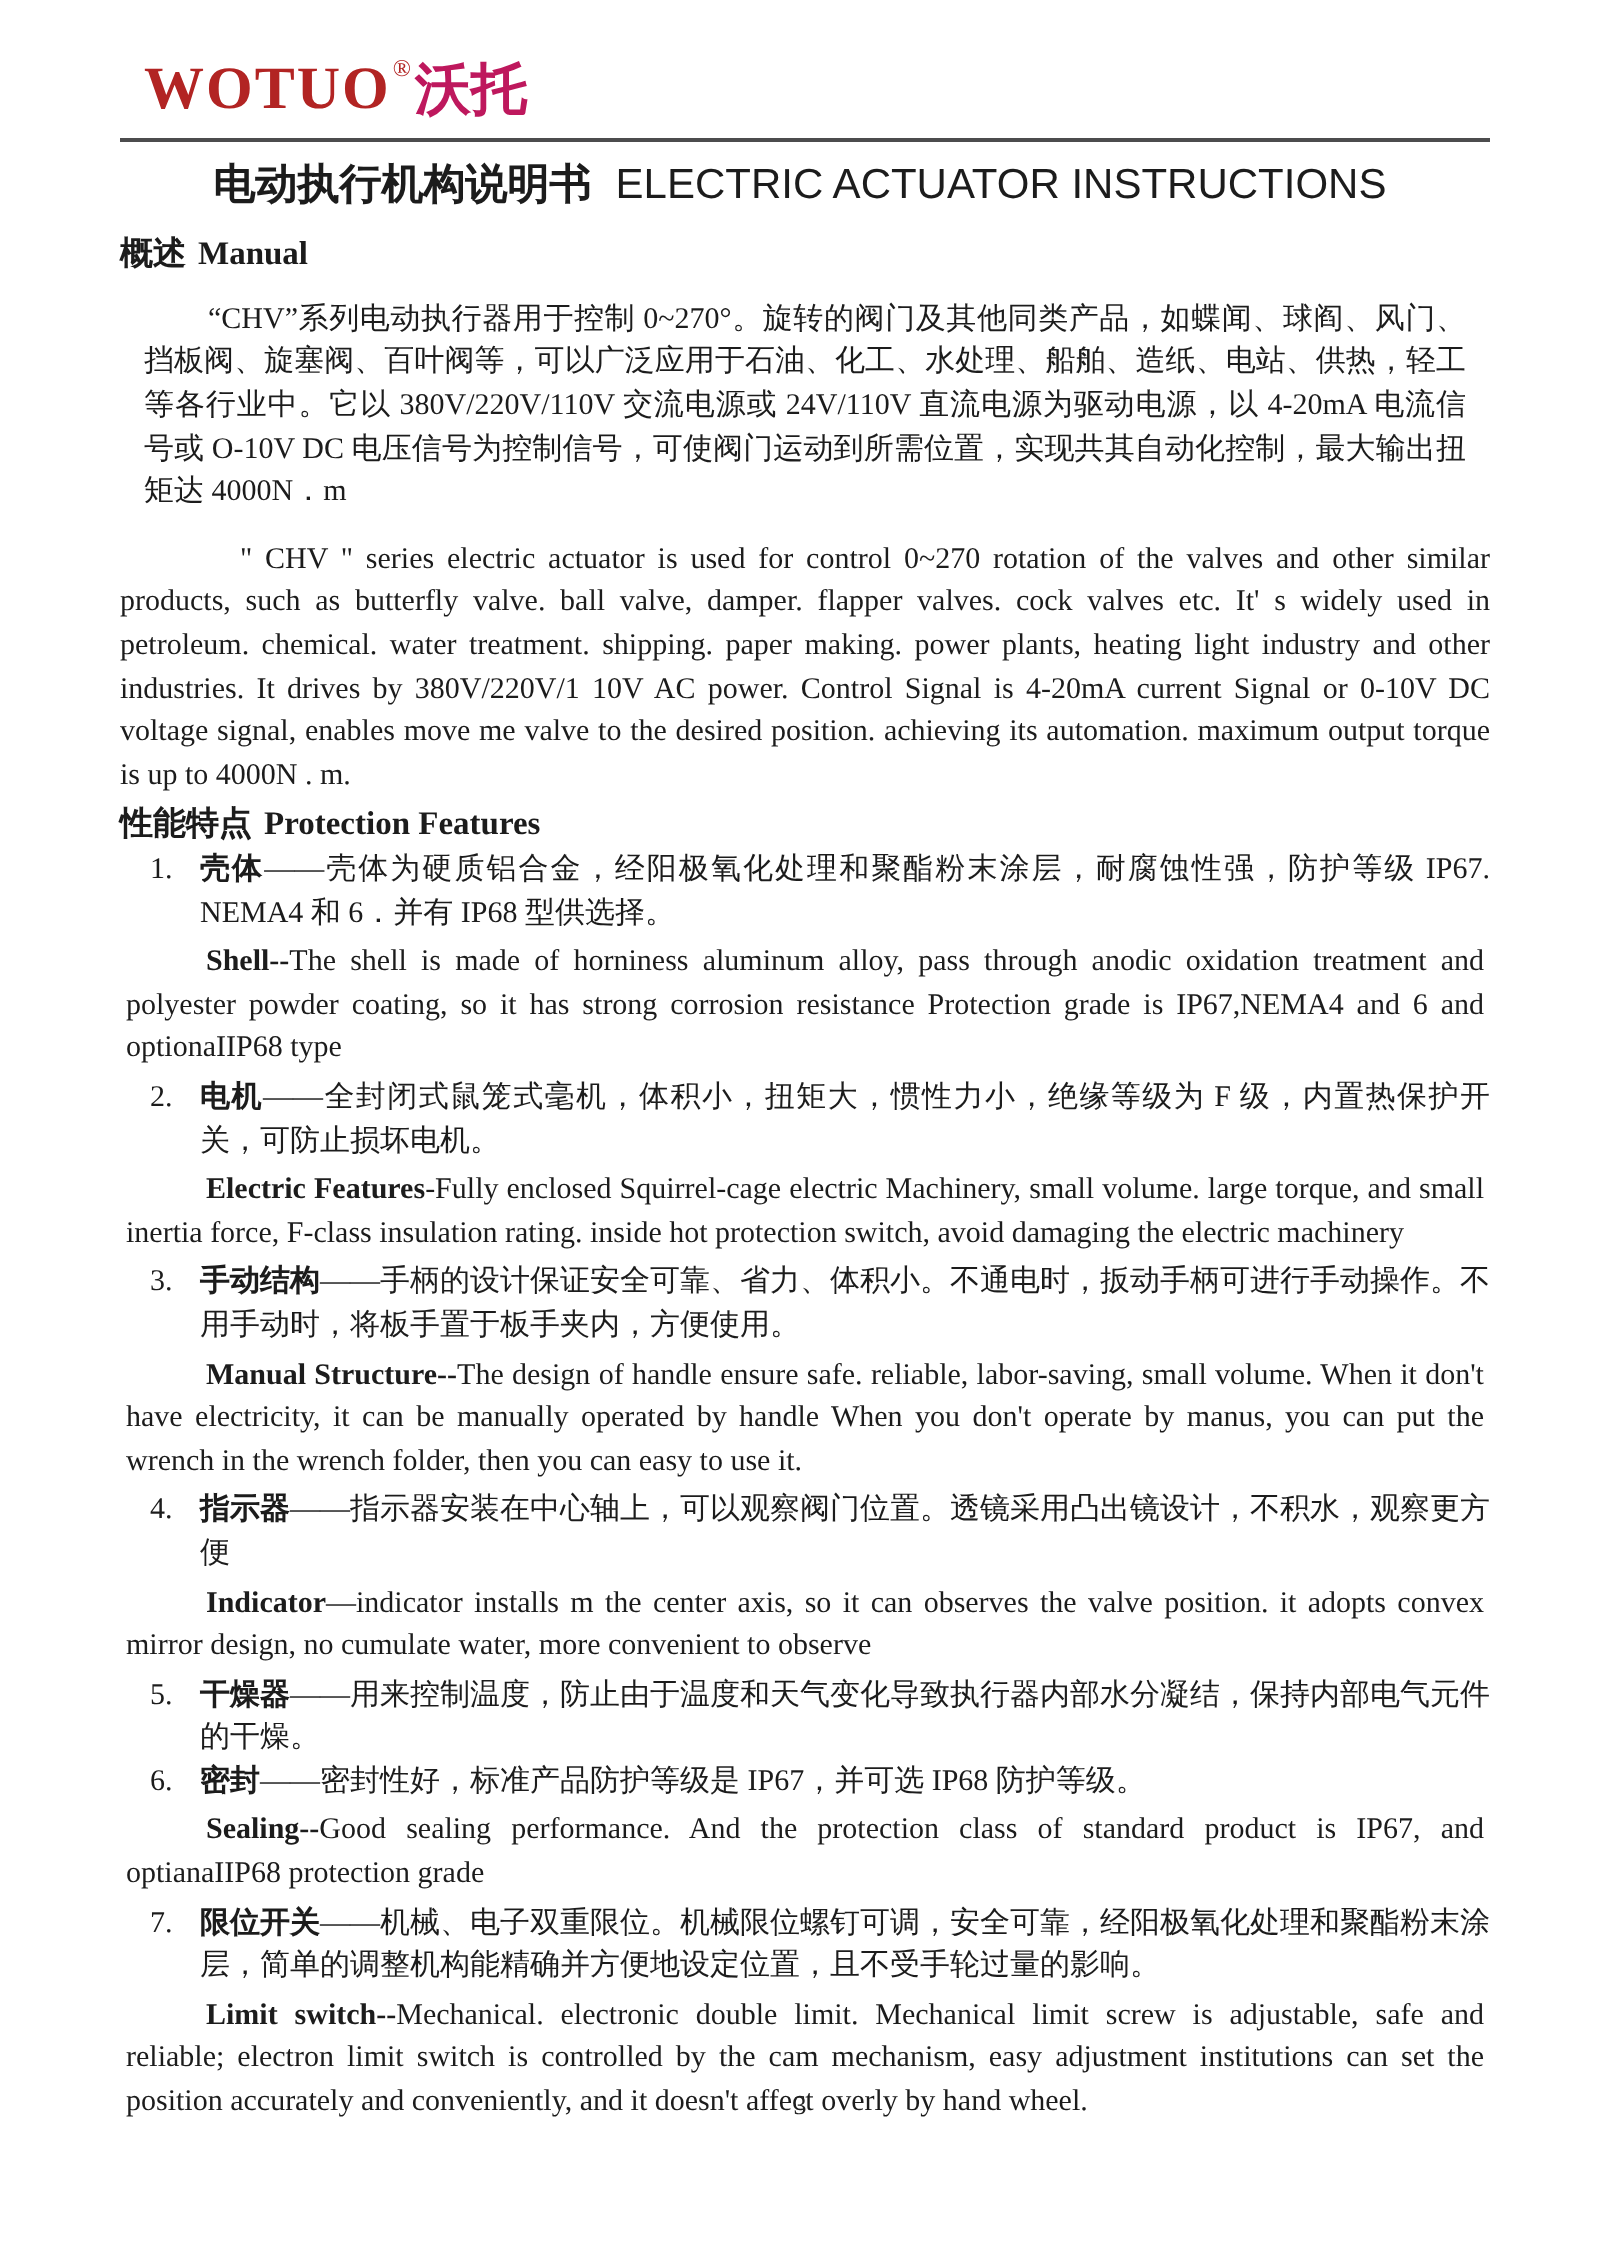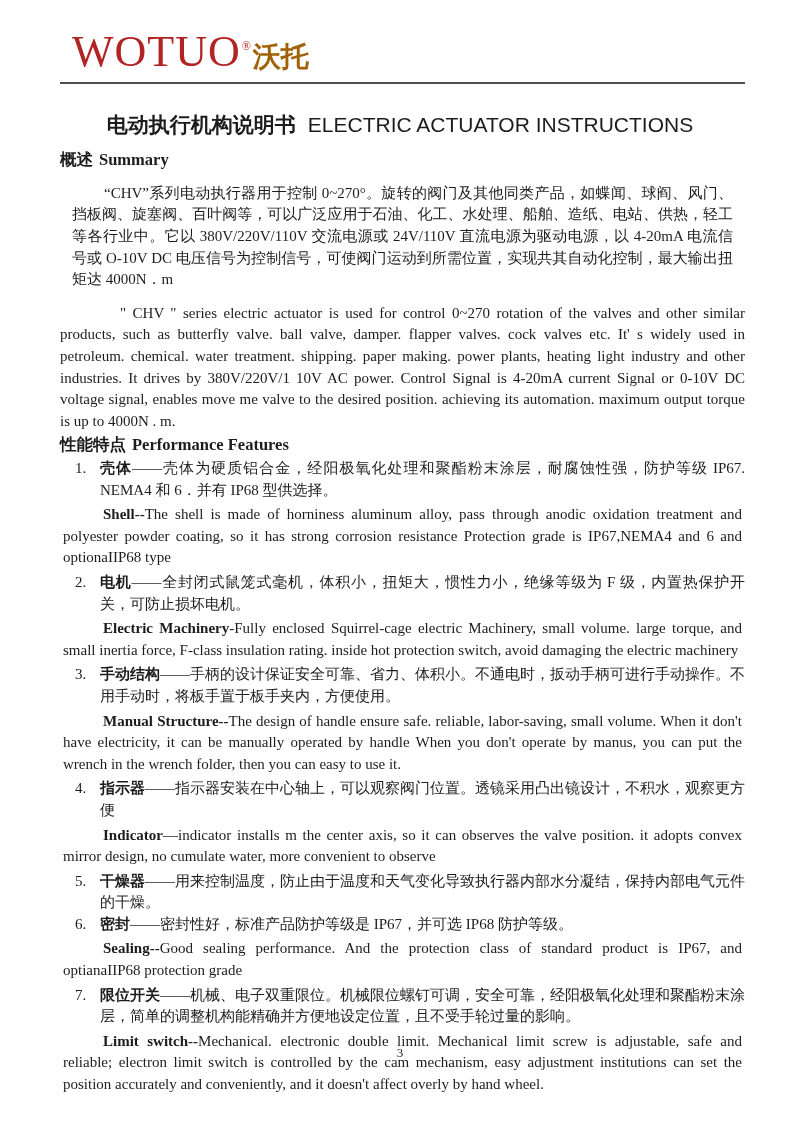--- a/index.html
+++ b/index.html
@@ -9,49 +9,49 @@
     height: 1131px;
     background: #ffffff;
     overflow: hidden;
     font-family: "Liberation Serif", "DejaVu Serif", serif;
     color: #1c1c1c;
   }
   
   .header { padding: 26px 55px 0 72px; }
   .logo-wotuo {
     font-family: "Liberation Serif", "DejaVu Serif", serif;
-    font-weight: normal;
-    font-size: 44px;
+    font-weight: bold;
+    font-size: 30px;
     letter-spacing: 1px;
     color: #b22423;
   }
   .logo-reg {
     font-size: 12px;
     color: #b22423;
     vertical-align: 16px;
     margin-left: 1px;
   }
   .logo-cn {
     font-family: "Liberation Sans", "DejaVu Sans", sans-serif;
     font-weight: bold;
     font-size: 28px;
-    color: #a16207;
+    color: #be185d;
     margin-left: 2px;
   }
   .header-rule {
     margin-left: 60px;
     width: 685px;
     border: none;
     border-top: 2px solid #4c4c4e;
     margin-top: 5px;
   }
   
   .doc-title {
     text-align: center;
-    margin-top: 27px;
+    margin-top: 8px;
     font-size: 21px;
     line-height: 1.3;
     white-space: nowrap;
   }
   .doc-title .t-cn { font-weight: bold; }
   .doc-title .t-en {
     font-family: "Liberation Sans", "DejaVu Sans", sans-serif;
     font-weight: normal;
     margin-left: 12px;
     letter-spacing: 0px;
@@ -118,41 +118,41 @@
   </div>
   <hr class="header-rule">
 
   <div class="doc-title">
     <span class="t-cn">电动执行机构说明书</span><span class="t-en">ELECTRIC ACTUATOR INSTRUCTIONS</span>
   </div>
 
   <div class="content">
 
     <div class="section-heading">
-      <span class="h-cn">概述</span><span class="h-en">Summary</span>
+      <span class="h-cn">概述</span><span class="h-en">Manual</span>
     </div>
     <p class="para-cn">“CHV”系列电动执行器用于控制 0~270°。旋转的阀门及其他同类产品，如蝶闻、球阎、风门、挡板阀、旋塞阀、百叶阀等，可以广泛应用于石油、化工、水处理、船舶、造纸、电站、供热，轻工等各行业中。它以 380V/220V/110V 交流电源或 24V/110V 直流电源为驱动电源，以 4-20mA 电流信号或 O-10V DC 电压信号为控制信号，可使阀门运动到所需位置，实现共其自动化控制，最大输出扭矩达 4000N．m</p>
     <p class="para-en">" CHV " series electric actuator is used for control 0~270 rotation of the valves and other similar products, such as butterfly valve. ball valve, damper. flapper valves. cock valves etc. It' s widely used in petroleum. chemical. water treatment. shipping. paper making. power plants, heating light industry and other industries. It drives by 380V/220V/1 10V AC power. Control Signal is 4-20mA current Signal or 0-10V DC voltage signal, enables move me valve to the desired position. achieving its automation. maximum output torque is up to 4000N . m.</p>
 
     <div class="section-heading">
-      <span class="h-cn">性能特点</span><span class="h-en">Performance Features</span>
+      <span class="h-cn">性能特点</span><span class="h-en">Protection Features</span>
     </div>
 
     <div class="feature">
       <div class="f-cn">
         <span class="f-num">1.</span><span class="f-cn-lead">壳体</span><span>——壳体为硬质铝合金，经阳极氧化处理和聚酯粉末涂层，耐腐蚀性强，防护等级 IP67. NEMA4 和 6．并有 IP68 型供选择。</span>
       </div>
       <p class="f-en"><span class="f-en-lead">Shell--</span><span>The shell is made of horniness aluminum alloy, pass through anodic oxidation treatment and polyester powder coating, so it has strong corrosion resistance Protection grade is IP67,NEMA4 and 6 and optionaIIP68 type</span></p>
     </div>
 
     <div class="feature">
       <div class="f-cn">
         <span class="f-num">2.</span><span class="f-cn-lead">电机</span><span>——全封闭式鼠笼式毫机，体积小，扭矩大，惯性力小，绝缘等级为 F 级，内置热保护开关，可防止损坏电机。</span>
       </div>
-      <p class="f-en"><span class="f-en-lead">Electric Machinery</span><span>-Fully enclosed Squirrel-cage electric Machinery, small volume. large torque, and small inertia force, F-class insulation rating. inside hot protection switch, avoid damaging the electric machinery</span></p>
+      <p class="f-en"><span class="f-en-lead">Electric Features</span><span>-Fully enclosed Squirrel-cage electric Machinery, small volume. large torque, and small inertia force, F-class insulation rating. inside hot protection switch, avoid damaging the electric machinery</span></p>
     </div>
 
     <div class="feature">
       <div class="f-cn">
         <span class="f-num">3.</span><span class="f-cn-lead">手动结构</span><span>——手柄的设计保证安全可靠、省力、体积小。不通电时，扳动手柄可进行手动操作。不用手动时，将板手置于板手夹内，方便使用。</span>
       </div>
       <p class="f-en"><span class="f-en-lead">Manual Structure--</span><span>The design of handle ensure safe. reliable, labor-saving, small volume. When it don't have electricity, it can be manually operated by handle When you don't operate by manus, you can put the wrench in the wrench folder, then you can easy to use it.</span></p>
     </div>
 
     <div class="feature">

